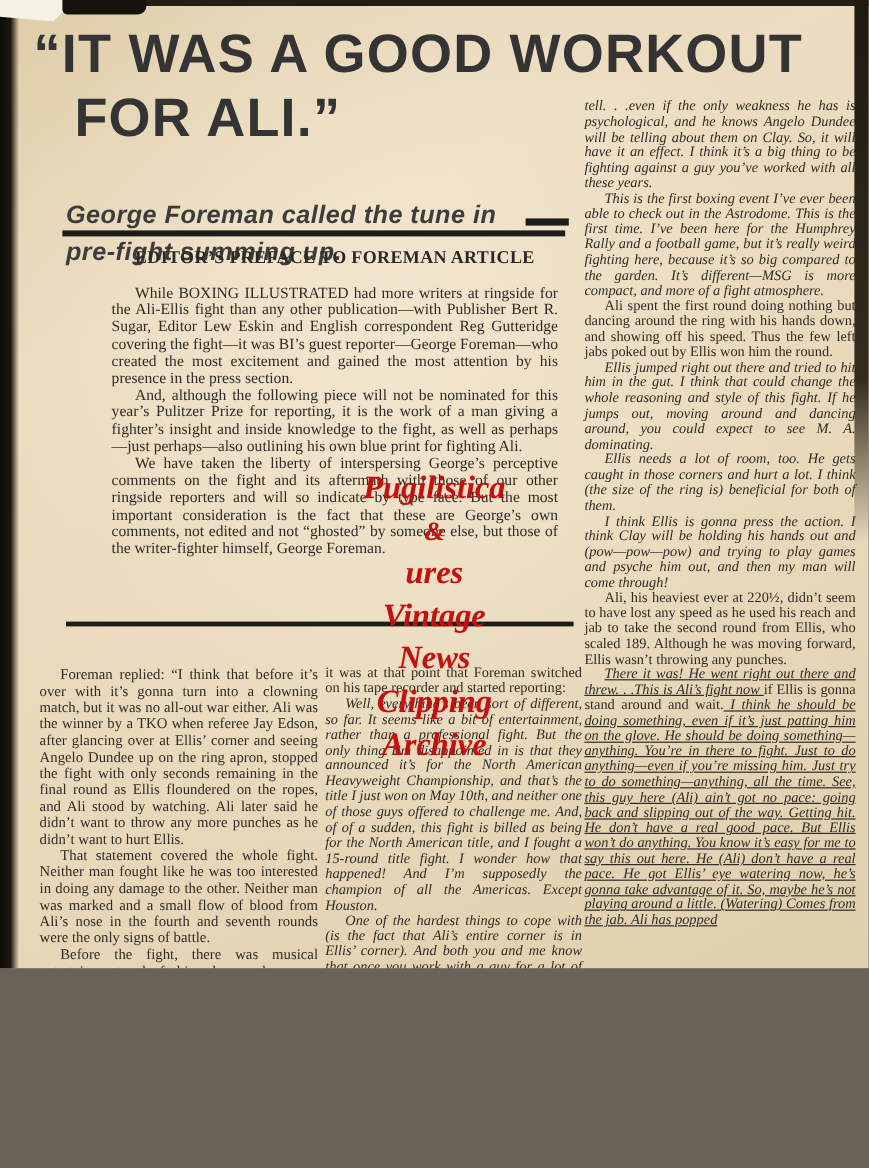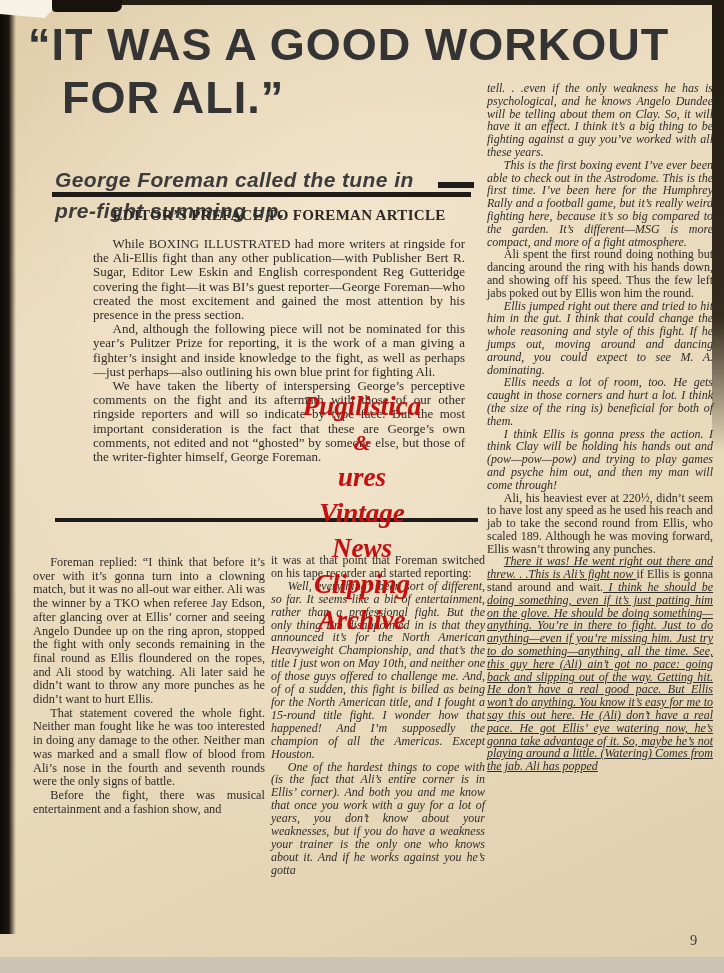--- a/index.html
+++ b/index.html
@@ -1,17 +1,17 @@
 <!DOCTYPE html>
 <html><head>
 <meta charset="utf-8">
 <style>
   html,body{margin:0;padding:0;background:#6b6257;}
   .page{
-    position:relative;width:724px;height:973px;overflow:hidden;
+    position:relative;width:724px;height:807px;overflow:hidden;
     background:
       radial-gradient(ellipse at 45% 35%, rgba(255,250,235,.35), rgba(0,0,0,0) 60%),
       linear-gradient(155deg,#dfcda9 0%,#ecdcc0 28%,#e9d9bb 62%,#dfcfae 100%);
     font-family:"Liberation Serif", serif;color:#2e2c28;
   }
   
   .edge-left{position:absolute;left:0;top:0;width:16px;height:934px;
     background:linear-gradient(90deg,#0e0b07 0%,#1d1710 55%,rgba(60,50,35,0) 100%);}
   .edge-top{position:absolute;left:88px;top:0;width:636px;height:5px;background:#241d13;}
   .corner-white{position:absolute;left:0;top:0;width:62px;height:18px;background:#f6f2e6;

